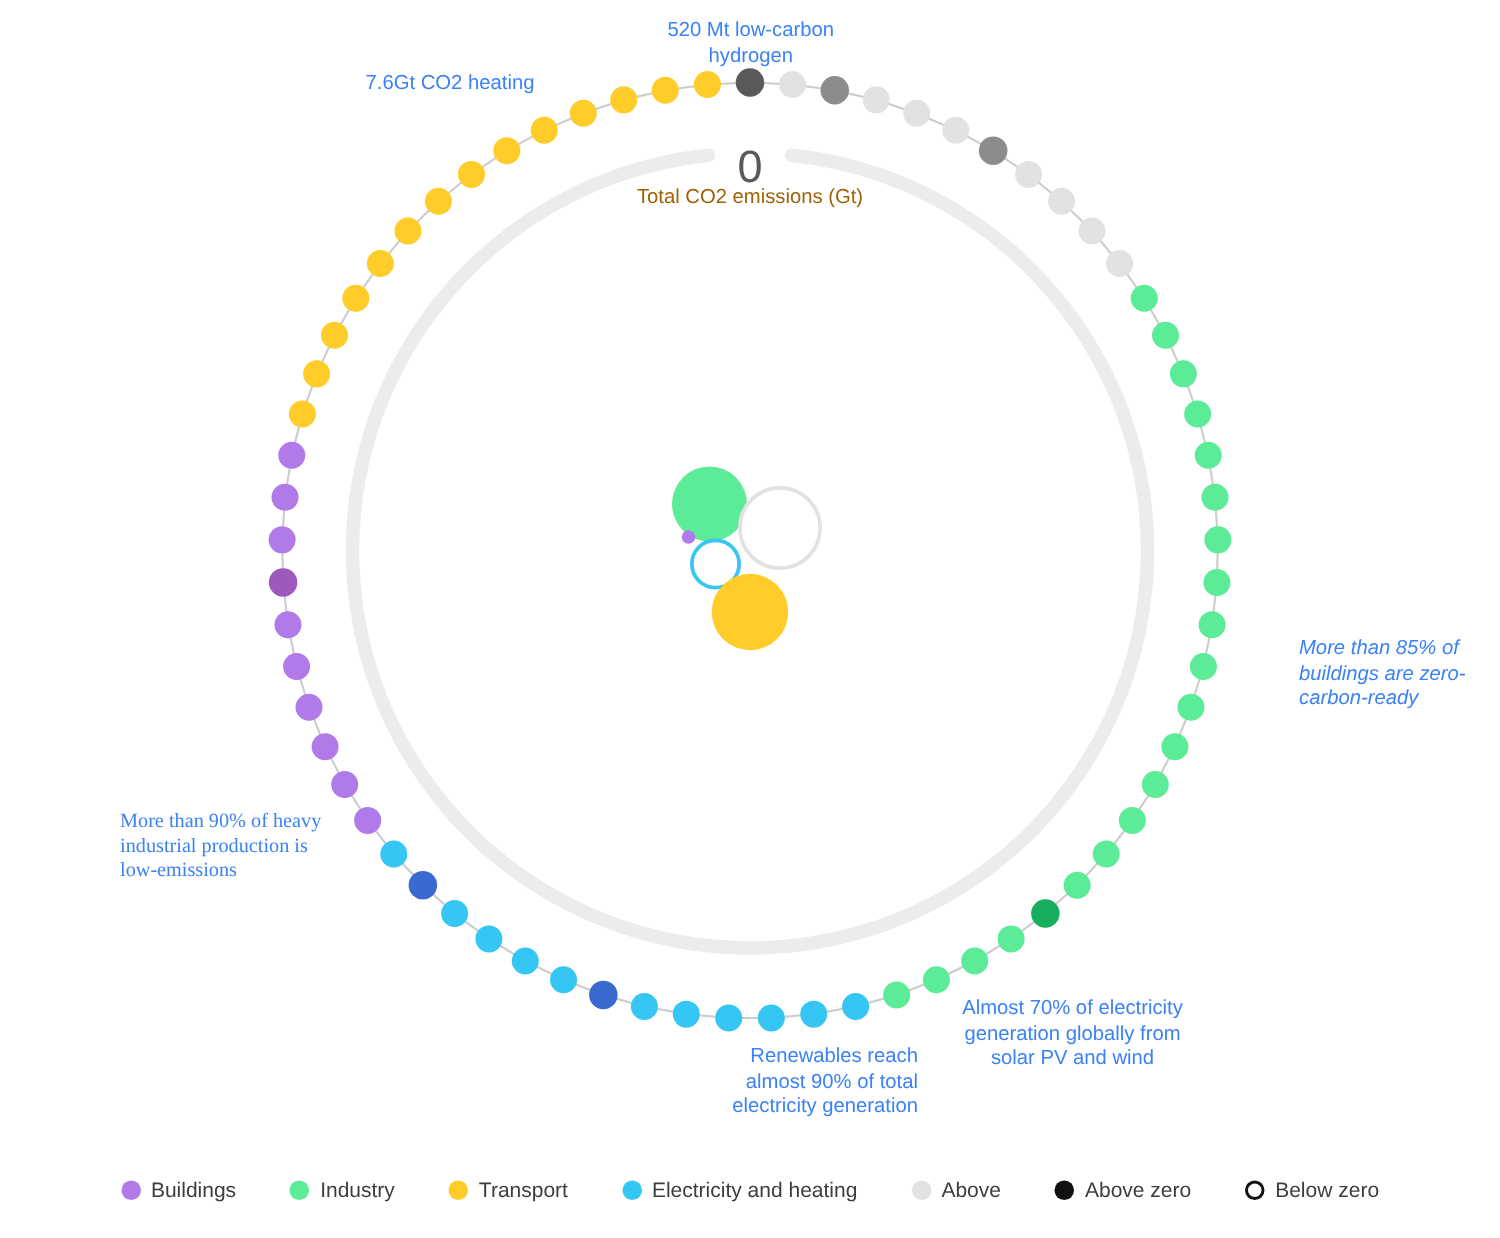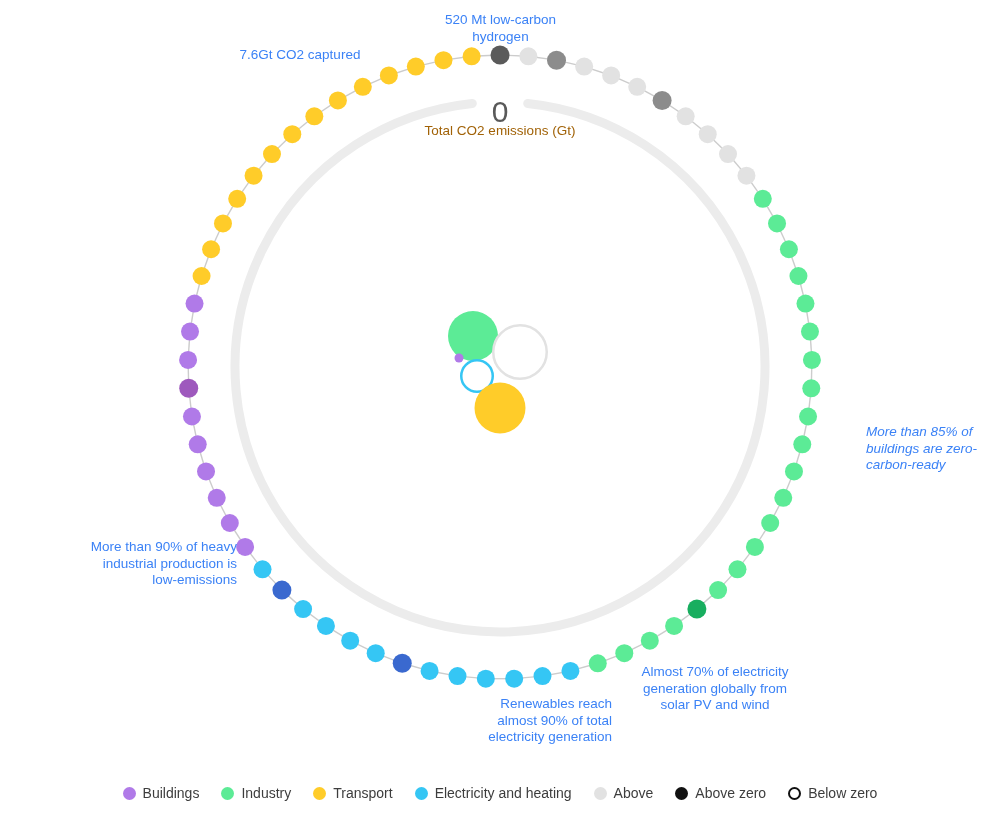--- a/index.html
+++ b/index.html
@@ -43,24 +43,25 @@
     text-align: center;
   }
   #ann-buildings {
     left: 866px;
     top: 424px;
     width: 160px;
     text-align: left;
     font-style: italic;
   }
   #ann-industry {
-    left: 62px;
+    left: 80px;
     top: 539px;
     width: 175px;
-    text-align: right;
+    text-align: left;
+    font-family: Liberation Serif, serif;
   }
   #ann-renew {
     left: 412px;
     top: 696px;
     width: 200px;
     text-align: right;
   }
   #ann-electricity {
     left: 620px;
     top: 664px;
@@ -89,21 +90,21 @@
     color: #a16207;
   }
   #legend {
     position: absolute;
     left: 0;
     top: 785px;
     width: 1000px;
     display: flex;
     justify-content: center;
     align-items: center;
-    gap: 22px;
+    gap: 36px;
   }
   .legend-item {
     display: flex;
     align-items: center;
     gap: 7px;
     font-size: 14px;
     color: #3d3d3d;
     line-height: 16px;
   }
   .legend-swatch {
@@ -275,21 +276,21 @@
       <circle cx="477" cy="376" r="15.75" fill="#ffffff" stroke="#35c6f4" stroke-width="2.5"></circle>
       <circle cx="500" cy="408" r="25.5" fill="#ffcc29"></circle>
     </g>
 </svg>
 
 <div id="center-value">0</div>
 <div id="center-caption">Total CO2 emissions (Gt)</div>
 
 <div class="ann" id="ann-hydrogen">520 Mt low-carbon
 hydrogen</div>
-<div class="ann" id="ann-captured">7.6Gt CO2 captured</div>
+<div class="ann" id="ann-captured">7.6Gt CO2 heating</div>
 <div class="ann" id="ann-buildings">More than 85% of
 buildings are zero-
 carbon-ready</div>
 <div class="ann" id="ann-industry">More than 90% of heavy
 industrial production is
 low-emissions</div>
 <div class="ann" id="ann-renew">Renewables reach
 almost 90% of total
 electricity generation</div>
 <div class="ann" id="ann-electricity">Almost 70% of electricity

